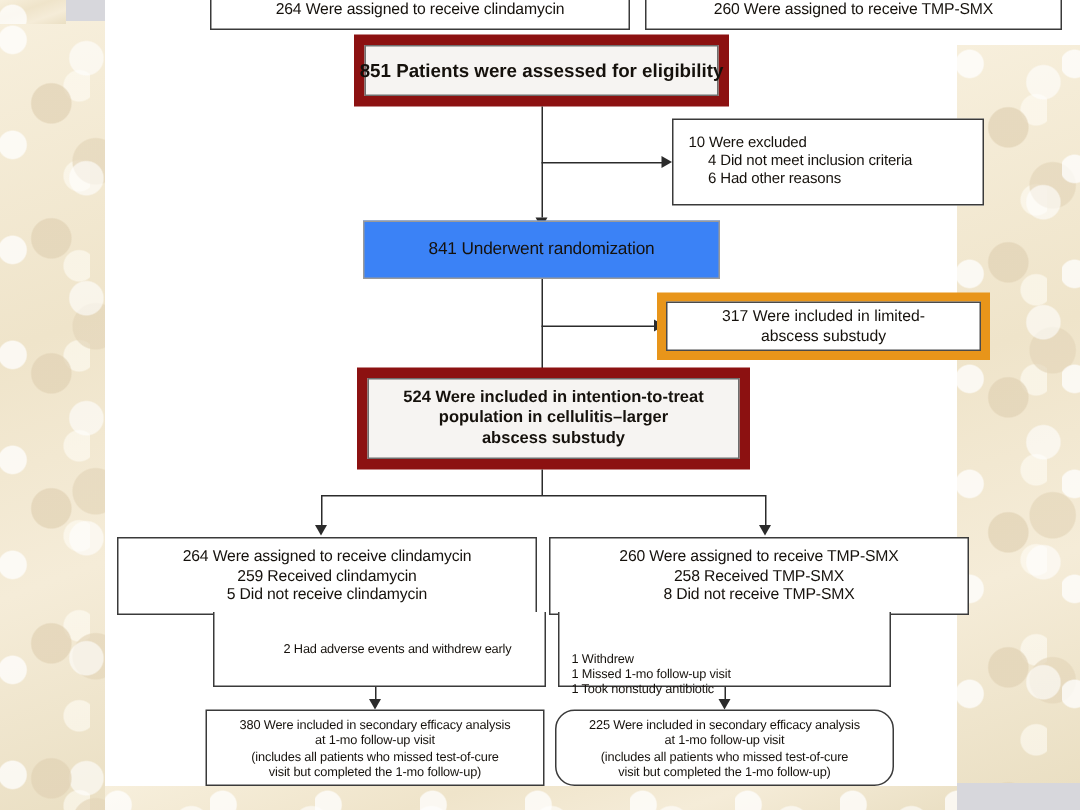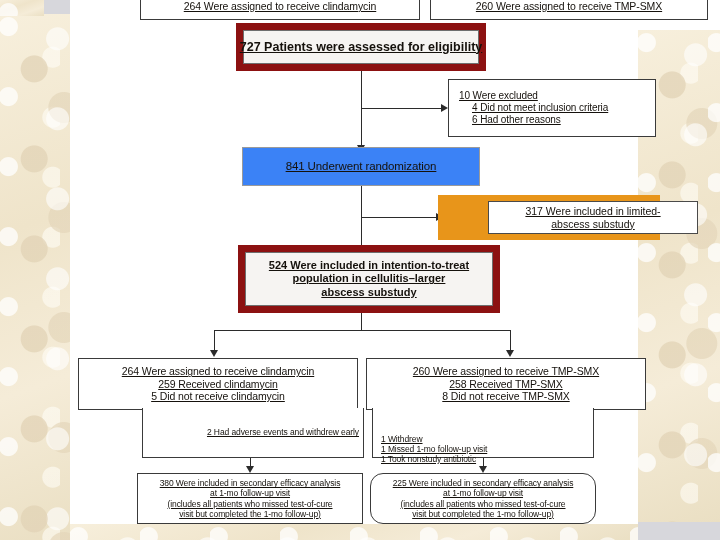--- a/index.html
+++ b/index.html
@@ -62,21 +62,21 @@
     border: 1px solid #3a3a3a;
     display: flex;
     align-items: center;
     justify-content: center;
     text-align: center;
     color: #15110c;
     line-height: 1.18;
     letter-spacing: -.1px;
   }
   .box .lines { width: 100%; padding: 0 4px; }
-  .ln { display: block; white-space: nowrap; text-decoration: underline; }
+  .ln { display: block; white-space: nowrap; }
 
   
   .box.grey { background: #3b82f6; border: 1px solid #9a9a9a; }
 
   
   .redwrap {
     position: absolute;
     box-sizing: border-box;
     background: #8c1111;
     padding: 7px;
@@ -107,21 +107,20 @@
     width: 100%;
     height: 100%;
     background: #ffffff;
     border: 1px solid #4a4a4a;
     display: flex;
     align-items: center;
     justify-content: center;
     text-align: center;
     color: #15110c;
     line-height: 1.2;
-    margin-left: 44px;
   }
 
   
   .vline { position: absolute; width: 1px; background: #2b2b2b; }
   .hline { position: absolute; height: 1px; background: #2b2b2b; }
   .arrow-down {
     position: absolute;
     width: 0; height: 0;
     border-left: 4px solid transparent;
     border-right: 4px solid transparent;
@@ -156,21 +155,21 @@
     </div>
     <div class="box" style="left:360px; top:-8px; width:278px; height:28px; font-size:10.5px;">
       <span class="lines">
           <span class="ln">260 Were assigned to receive TMP-SMX</span>
         </span>
     </div>
 
     <div class="redwrap" style="left:166px; top:23px; width:250px; height:48px;">
       <div class="inner" style="font-size:12.5px; font-weight:600;">
         <span class="lines">
-            <span class="ln">727 Patients were assessed for eligibility</span>
+            <span class="ln">851 Patients were assessed for eligibility</span>
           </span>
       </div>
     </div>
 
     <div class="vline" style="left:291px; top:71px; height:74px;"></div>
     <div class="arrow-down" style="left:287px; top:145px;"></div>
 
     <div class="hline" style="left:291px; top:108px; width:82px;"></div>
     <div class="arrow-right" style="left:371px; top:104px;"></div>
 
@@ -231,21 +230,21 @@
         <span class="ln">260 Were assigned to receive TMP-SMX</span>
         <span class="ln">258 Received TMP-SMX</span>
         <span class="ln">8 Did not receive TMP-SMX</span>
       </span>
     </div>
 
     <div class="vline" style="left:144px; top:410px; height:8px;"></div>
     <div class="vline" style="left:440px; top:410px; height:8px;"></div>
 
     <div class="box" style="left:72px; top:408px; width:222px; height:50px; font-size:8.5px; border-top:none; justify-content:flex-start;">
-      <span class="lines" style="text-align:right; padding-left:8px;">
+      <span class="lines" style="text-align:left; padding-left:8px;margin-left:38px;">
         <span class="ln">2 Had adverse events and withdrew early</span>
       </span>
     </div>
     <div class="box" style="left:302px; top:408px; width:222px; height:50px; font-size:8.5px; border-top:none; justify-content:flex-start;">
       <span class="lines" style="text-align:left; padding-left:8px;margin-top:33px;">
         <span class="ln">1 Withdrew</span>
         <span class="ln">1 Missed 1-mo follow-up visit</span>
         <span class="ln">1 Took nonstudy antibiotic</span>
       </span>
     </div>

